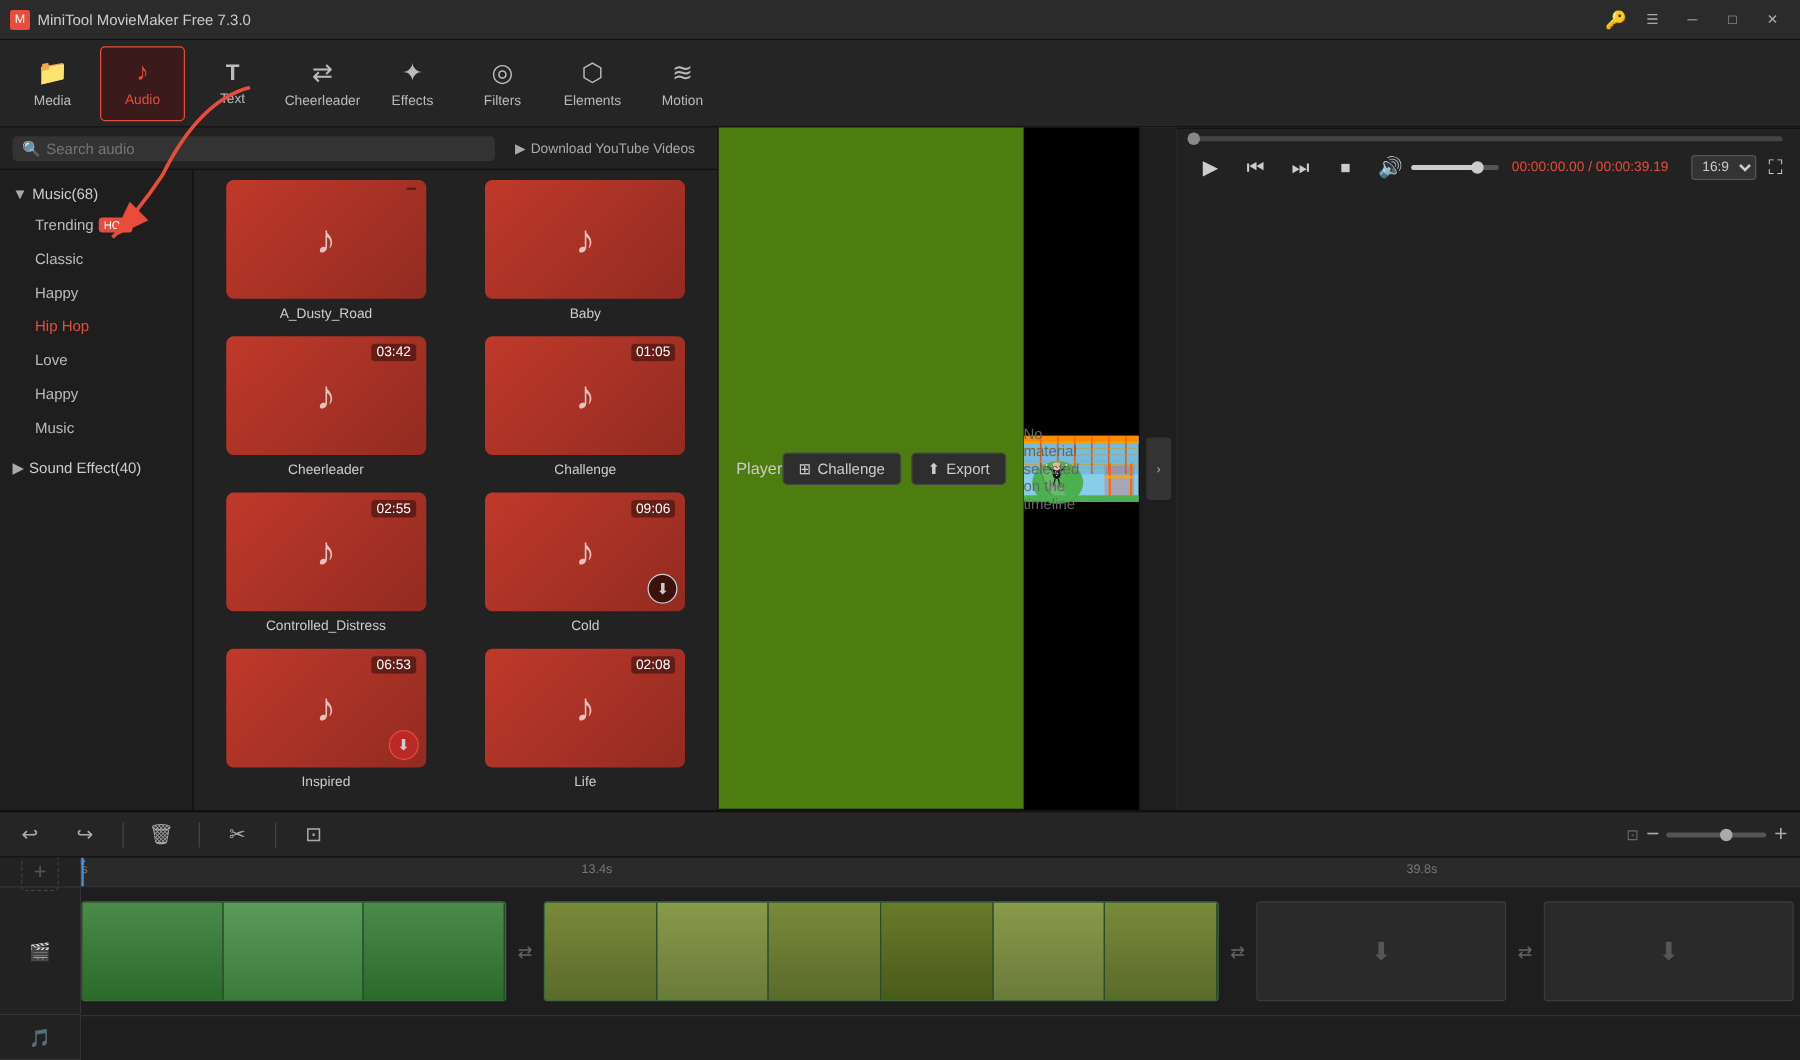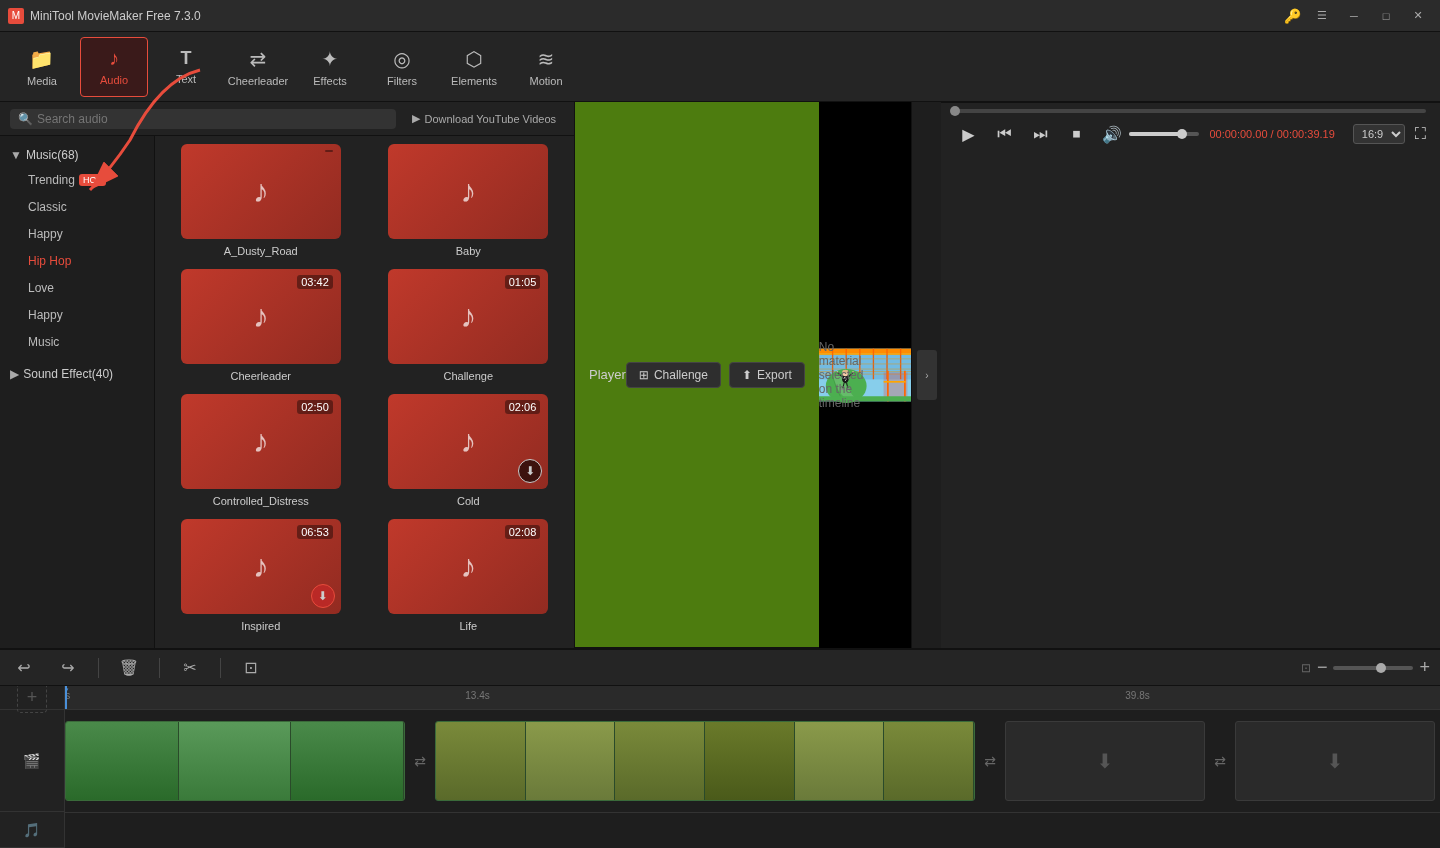--- a/index.html
+++ b/index.html
@@ -301,28 +301,28 @@
           <div class="audio-thumb" style="background: linear-gradient(135deg, #c0392b, #922b21);">
             <span class="music-icon">♪</span>
             <span class="duration">01:05</span>
           </div>
           <span class="audio-name">Challenge</span>
         </div>
 
         <div class="audio-card">
           <div class="audio-thumb" style="background: linear-gradient(135deg, #c0392b, #922b21);">
             <span class="music-icon">♪</span>
-            <span class="duration">02:50</span>
+            <span class="duration">02:55</span>
           </div>
           <span class="audio-name">Controlled_Distress</span>
         </div>
         <div class="audio-card">
           <div class="audio-thumb" style="background: linear-gradient(135deg, #c0392b, #922b21);">
             <span class="music-icon">♪</span>
-            <span class="duration">02:06</span>
+            <span class="duration">09:06</span>
             <div class="download-btn">⬇</div>
           </div>
           <span class="audio-name">Cold</span>
         </div>
 
         <div class="audio-card">
           <div class="audio-thumb" style="background: linear-gradient(135deg, #c0392b, #922b21);">
             <span class="music-icon">♪</span>
             <span class="duration">06:53</span>
             <div class="download-btn active">⬇</div>

